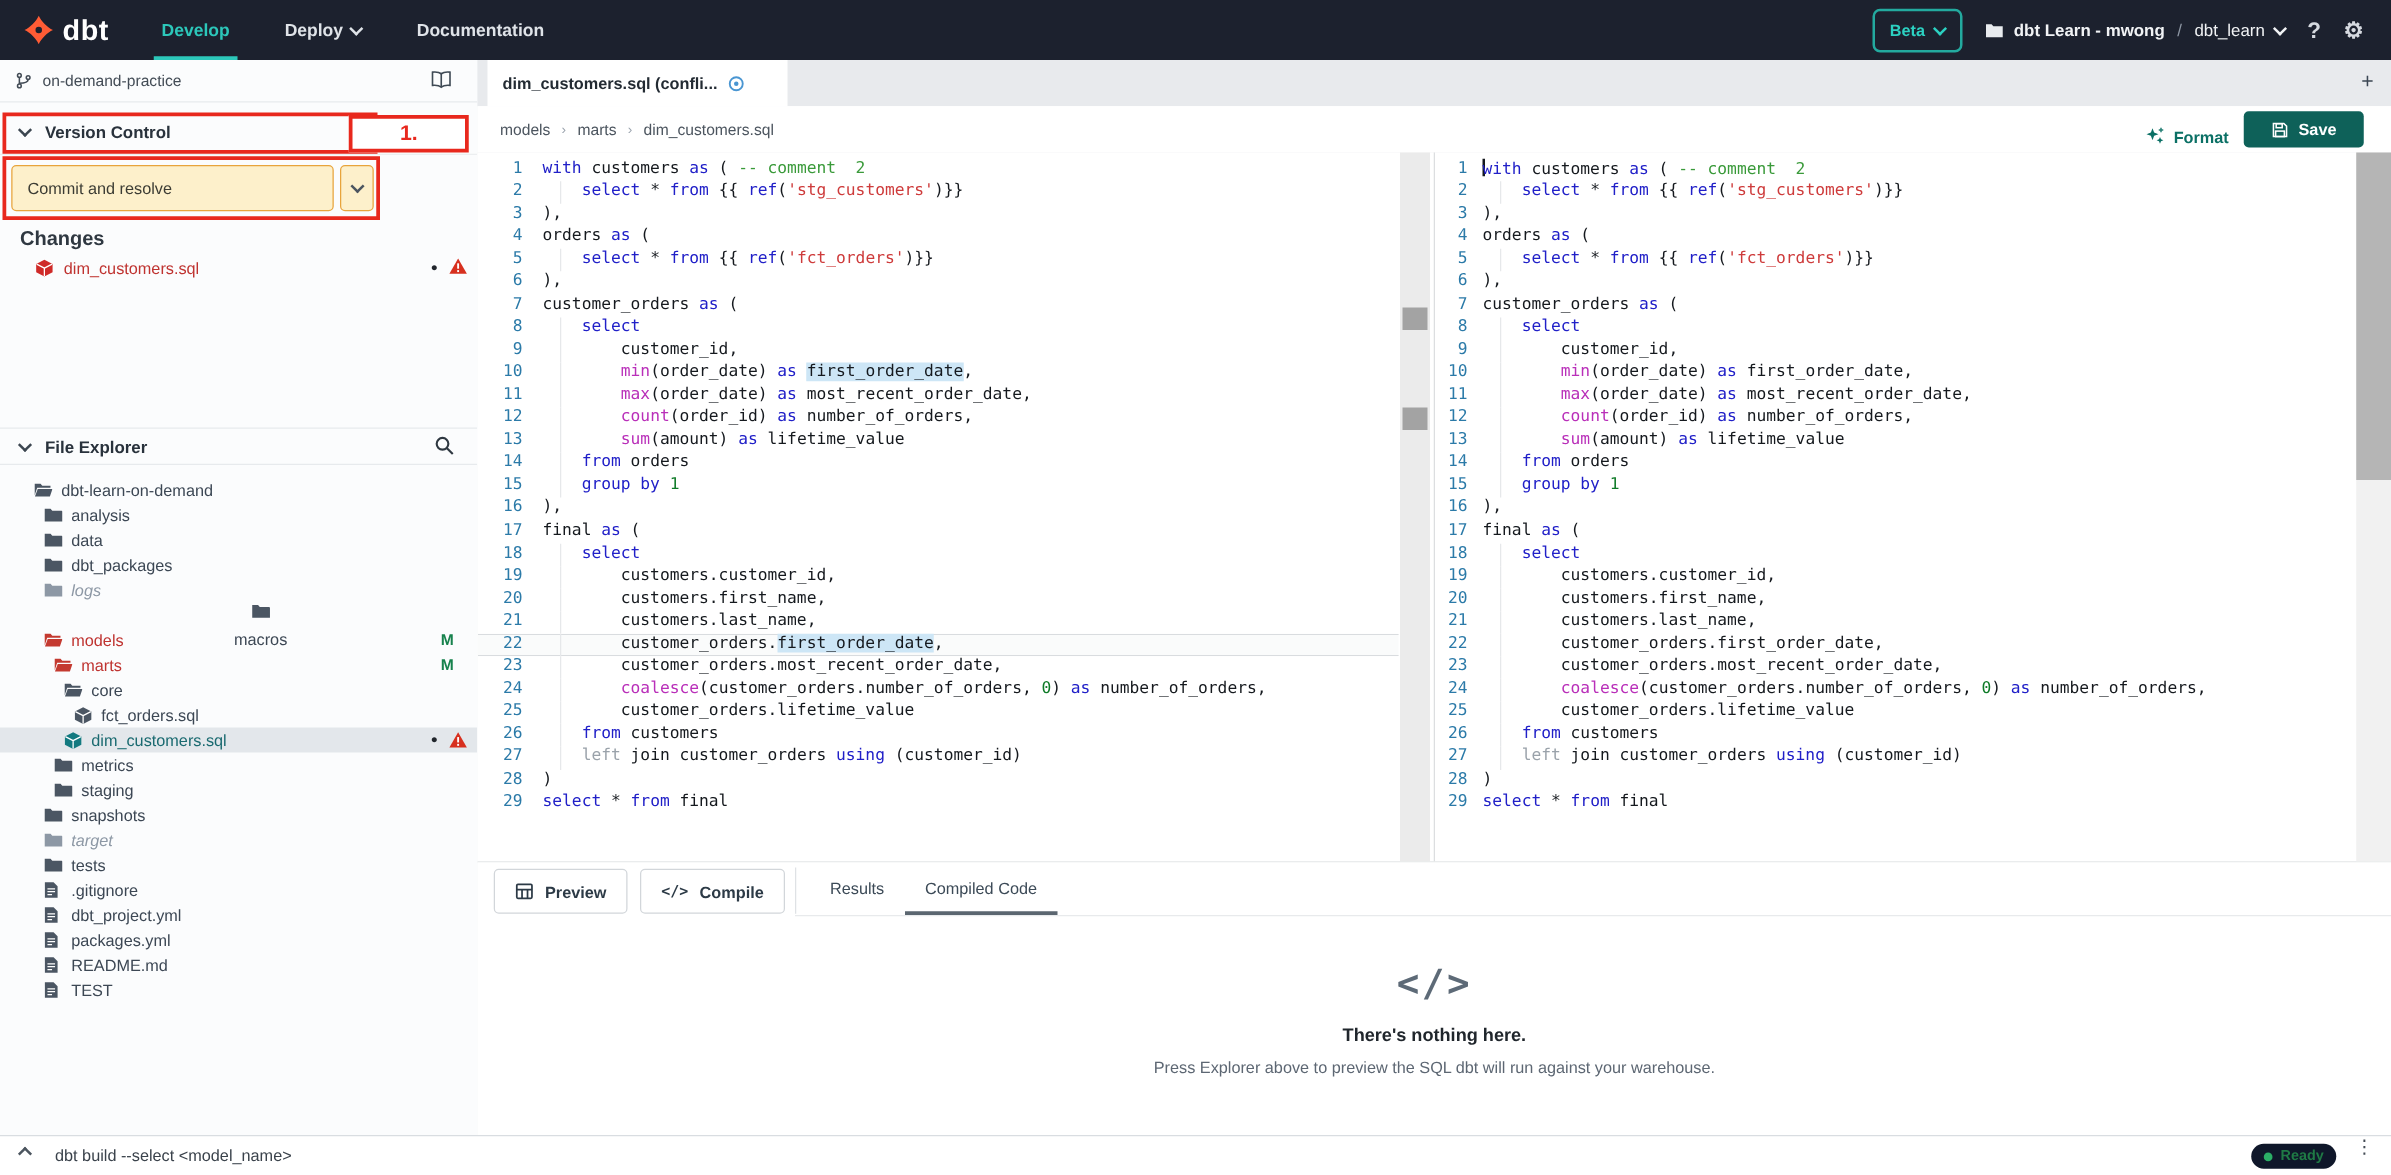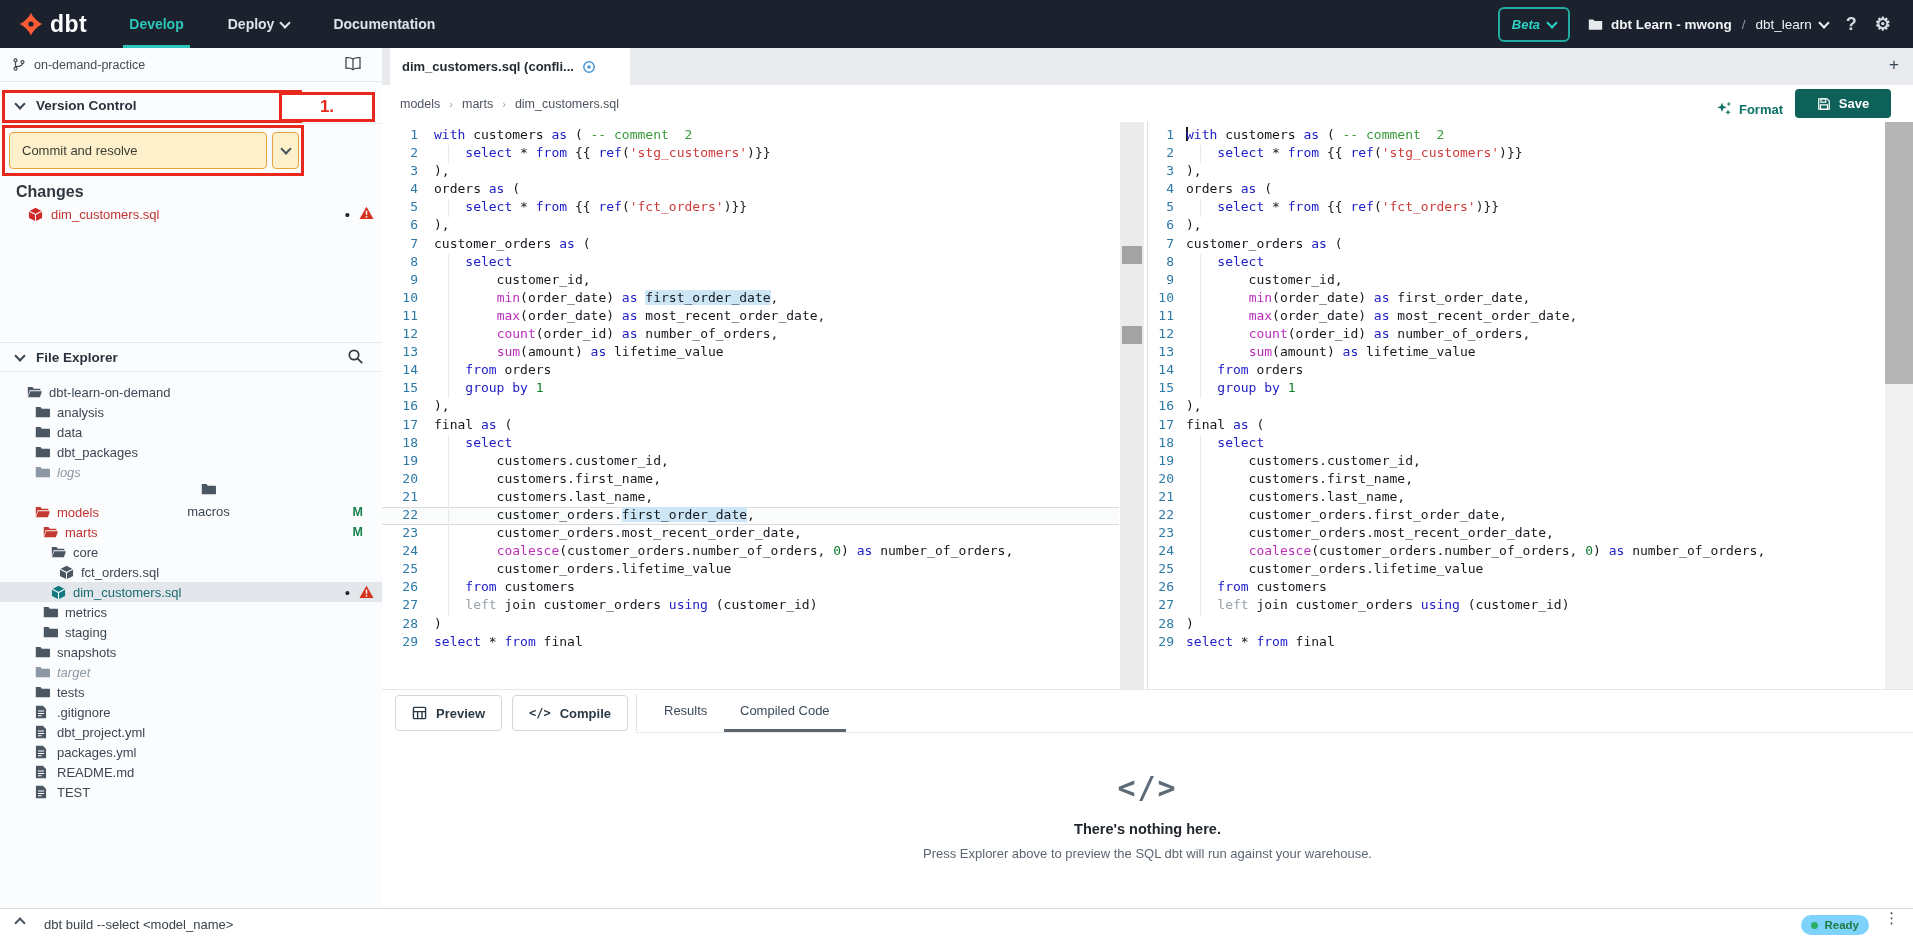--- a/index.html
+++ b/index.html
@@ -11,21 +11,21 @@
   .logo-text{color:#fff;font-size:23px;font-weight:bold;letter-spacing:.5px;}
   .nav-items{display:flex;align-items:center;height:100%;}
   .nav-item{position:relative;height:100%;display:flex;align-items:center;gap:7px;padding:0 22px;
             color:#dfe3e8;font-size:14px;font-weight:bold;cursor:pointer;}
   .nav-item.active{color:#2cc7ba;}
   .nav-item.active::after{content:"";position:absolute;left:16px;right:16px;bottom:0;height:3px;background:#2cc7ba;}
   .chev{display:inline-block;width:6px;height:6px;border-right:2px solid currentColor;border-bottom:2px solid currentColor;
         transform:rotate(45deg);margin-top:-3px;}
   .nav-right{position:absolute;right:0;top:0;height:48px;display:flex;align-items:center;gap:18px;padding-right:22px;}
   .beta-btn{display:flex;align-items:center;gap:8px;border:2px solid #23aa9f;border-radius:6px;color:#2cd1c2;
-            font-size:13px;font-weight:bold;padding:8px 12px;cursor:pointer;font-style:italic;}
+            font-size:13px;font-weight:bold;padding:8px 12px;cursor:pointer;}
   .acct{display:flex;align-items:center;gap:8px;color:#f1f3f5;font-size:13.5px;font-weight:bold;}
   .acct .sep{color:#8d96a3;font-weight:normal;padding:0 2px;}
   .acct .proj{font-weight:normal;}
   .icon-btn{color:#d6dae0;font-size:18px;font-weight:bold;cursor:pointer;line-height:1;}
   
   .sidebar{position:absolute;left:0;top:48px;width:382px;bottom:32px;background:#fbfcfd;border-right:1px solid #e3e6e9;}
   .branch-row{position:absolute;left:0;top:0;width:100%;height:34px;border-bottom:1px solid #e7eaed;
               display:flex;align-items:center;gap:8px;padding-left:12px;box-sizing:border-box;color:#434c56;font-size:12.5px;}
   .book-btn{position:absolute;right:20px;top:8px;color:#3f4a55;cursor:pointer;}
   .vc-header{position:absolute;left:0;top:40px;width:100%;height:36px;display:flex;align-items:center;gap:12px;
@@ -104,21 +104,21 @@
   .rtab-compiled{left:352px;font-weight:normal;}
   .rtab.active::after{content:"";position:absolute;left:-10px;right:-10px;bottom:0;height:3px;background:#5b6670;}
   .empty{position:absolute;left:0;right:0;top:80px;text-align:center;}
   .empty-icon{font:bold 30px "DejaVu Sans Mono",monospace;color:#5d6a77;letter-spacing:2px;}
   .empty-title{margin-top:16px;font-size:14.5px;font-weight:bold;color:#20262c;}
   .empty-sub{margin-top:9px;font-size:13px;color:#5d6773;}
   
   .statusbar{position:absolute;left:0;bottom:0;width:100%;height:32px;background:#fff;border-top:1px solid #d9dde1;box-sizing:border-box;}
   .sb-chev{position:absolute;left:16px;top:13px;color:#4c555f;}
   .sb-cmd{position:absolute;left:44px;top:8px;font-size:13px;color:#3a424b;}
-  .ready-pill{position:absolute;right:44px;top:6px;height:20px;background:#7dd3fc;border-radius:10px;display:flex;align-items:center;
+  .ready-pill{position:absolute;right:44px;top:6px;height:20px;background:#0f172a;border-radius:10px;display:flex;align-items:center;
               gap:6px;padding:0 10px;font-size:11.5px;font-weight:bold;color:#1f7a45;}
   .ready-dot{width:7px;height:7px;border-radius:50%;background:#2bae66;}
   .kebab{position:absolute;right:14px;top:5px;color:#444c55;font-size:15px;letter-spacing:0;line-height:7px;text-align:center;cursor:pointer;}
   svg{display:block;}
 </style>
 </head>
 <body>
 
 <div class="app">
 

